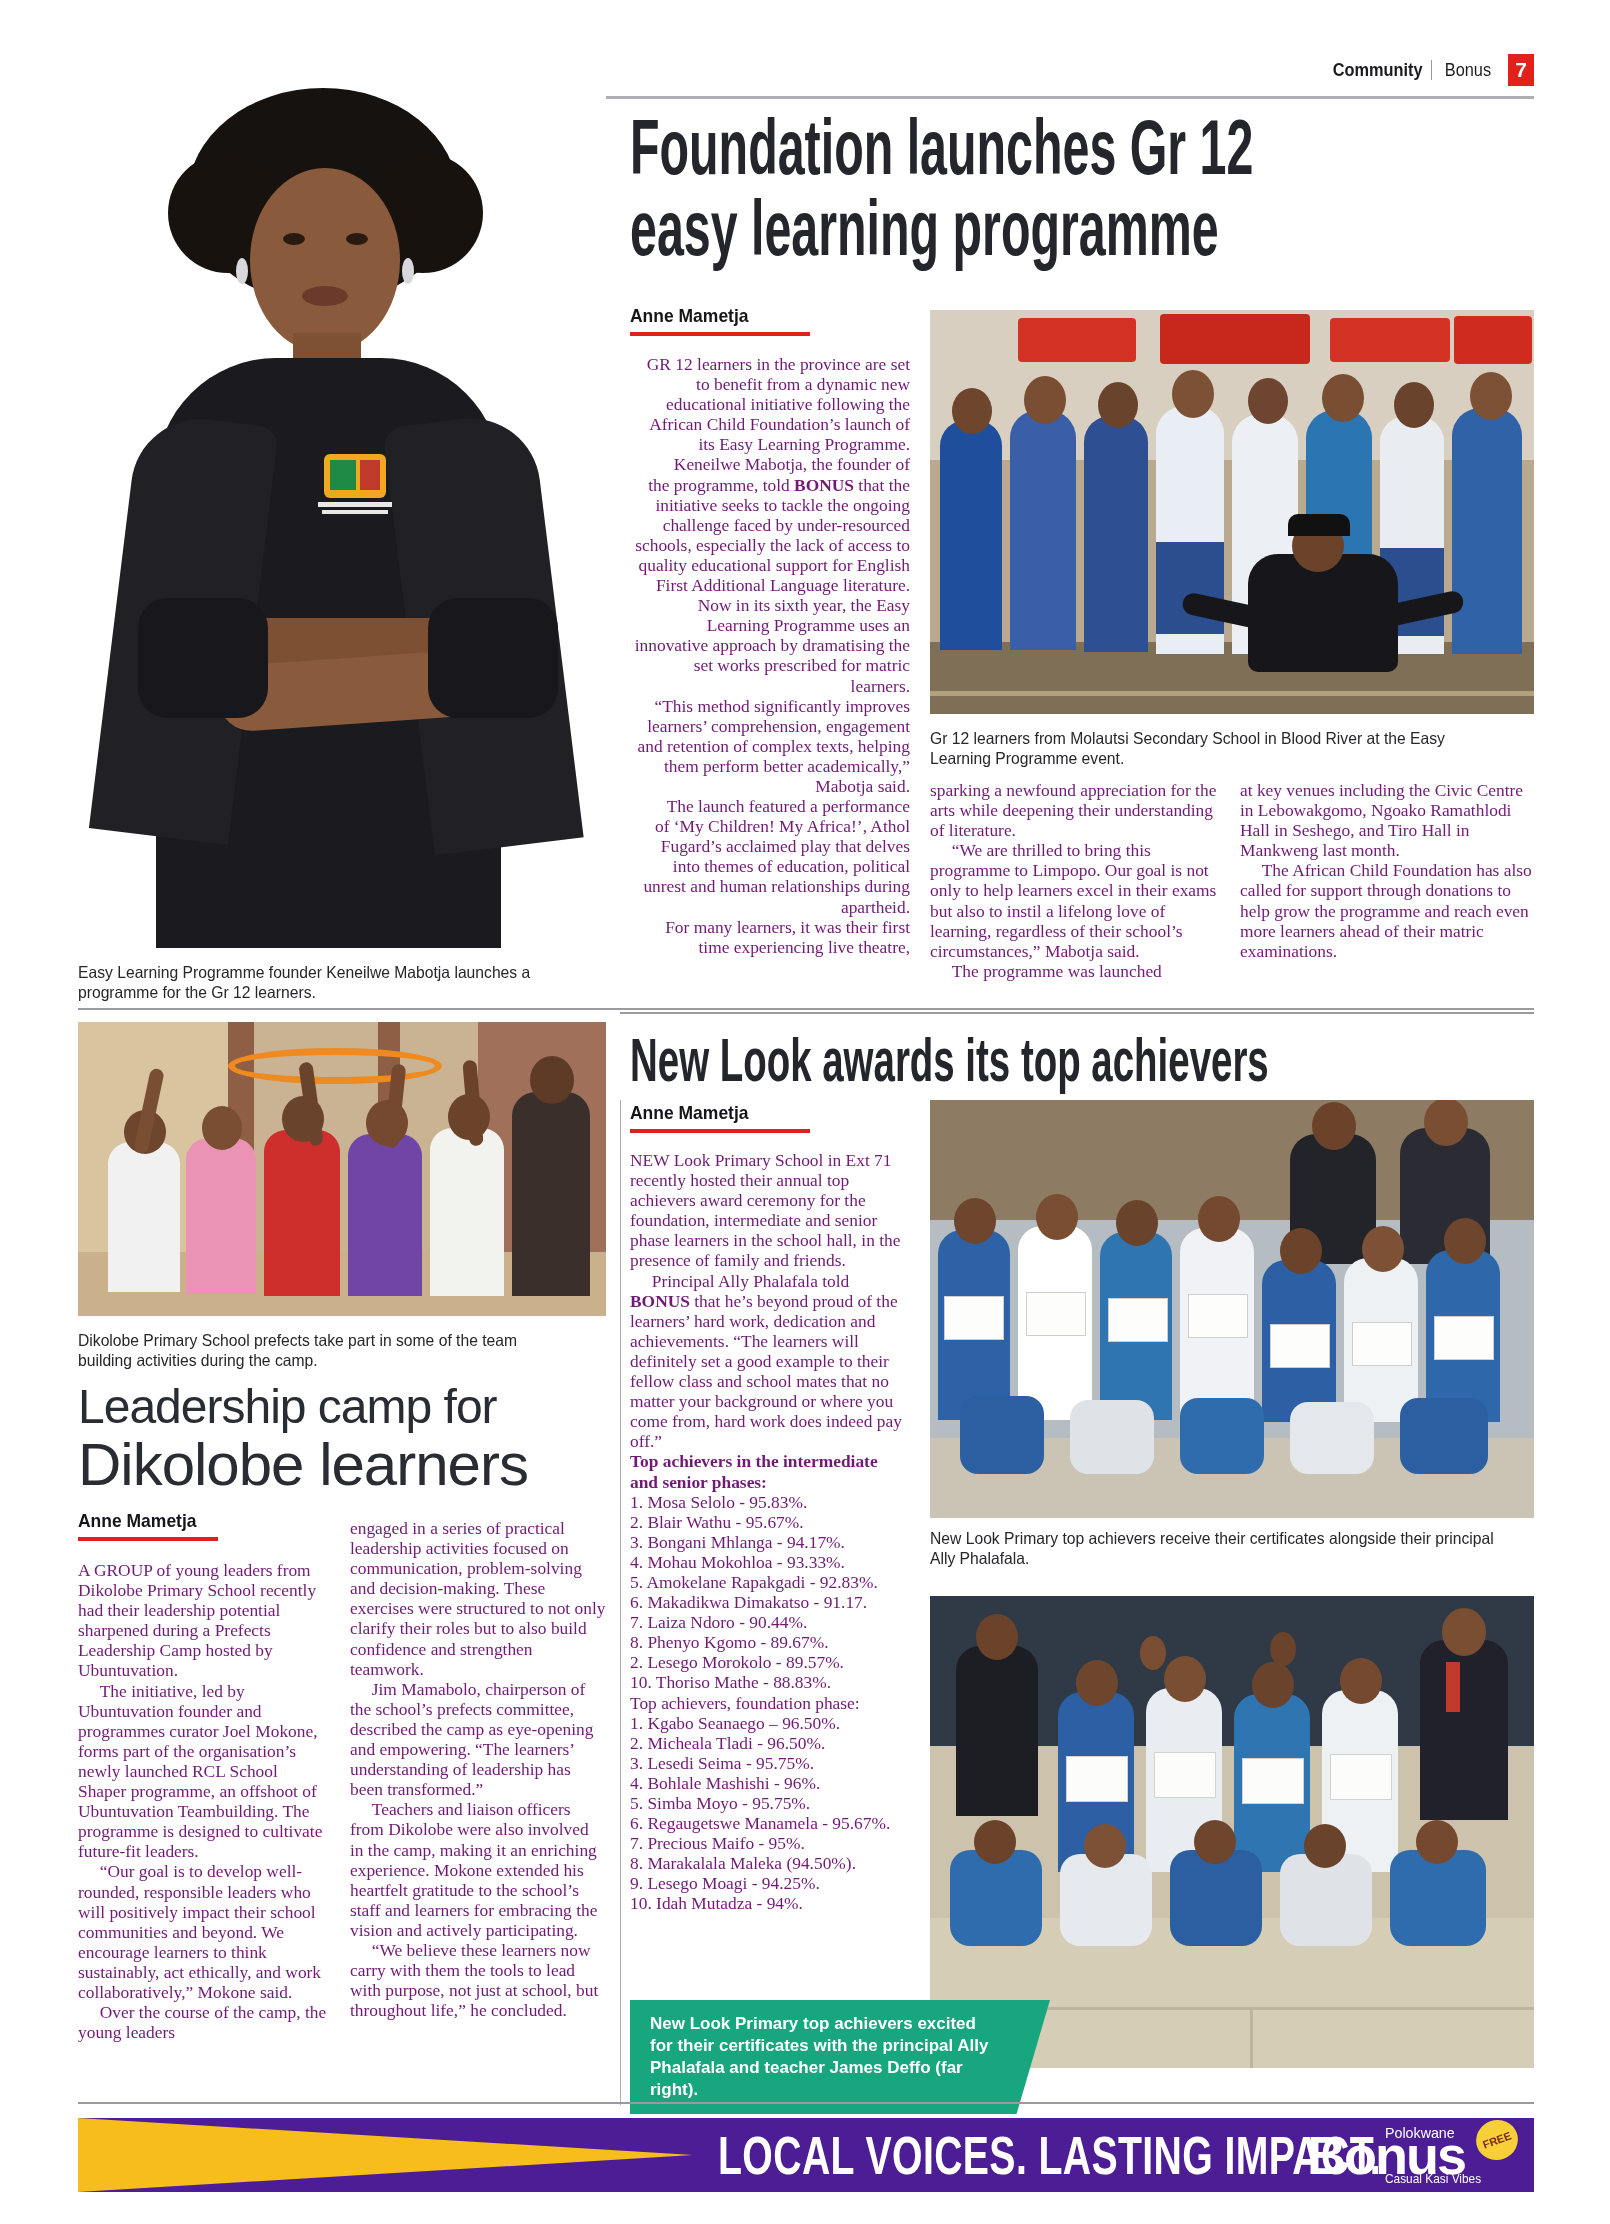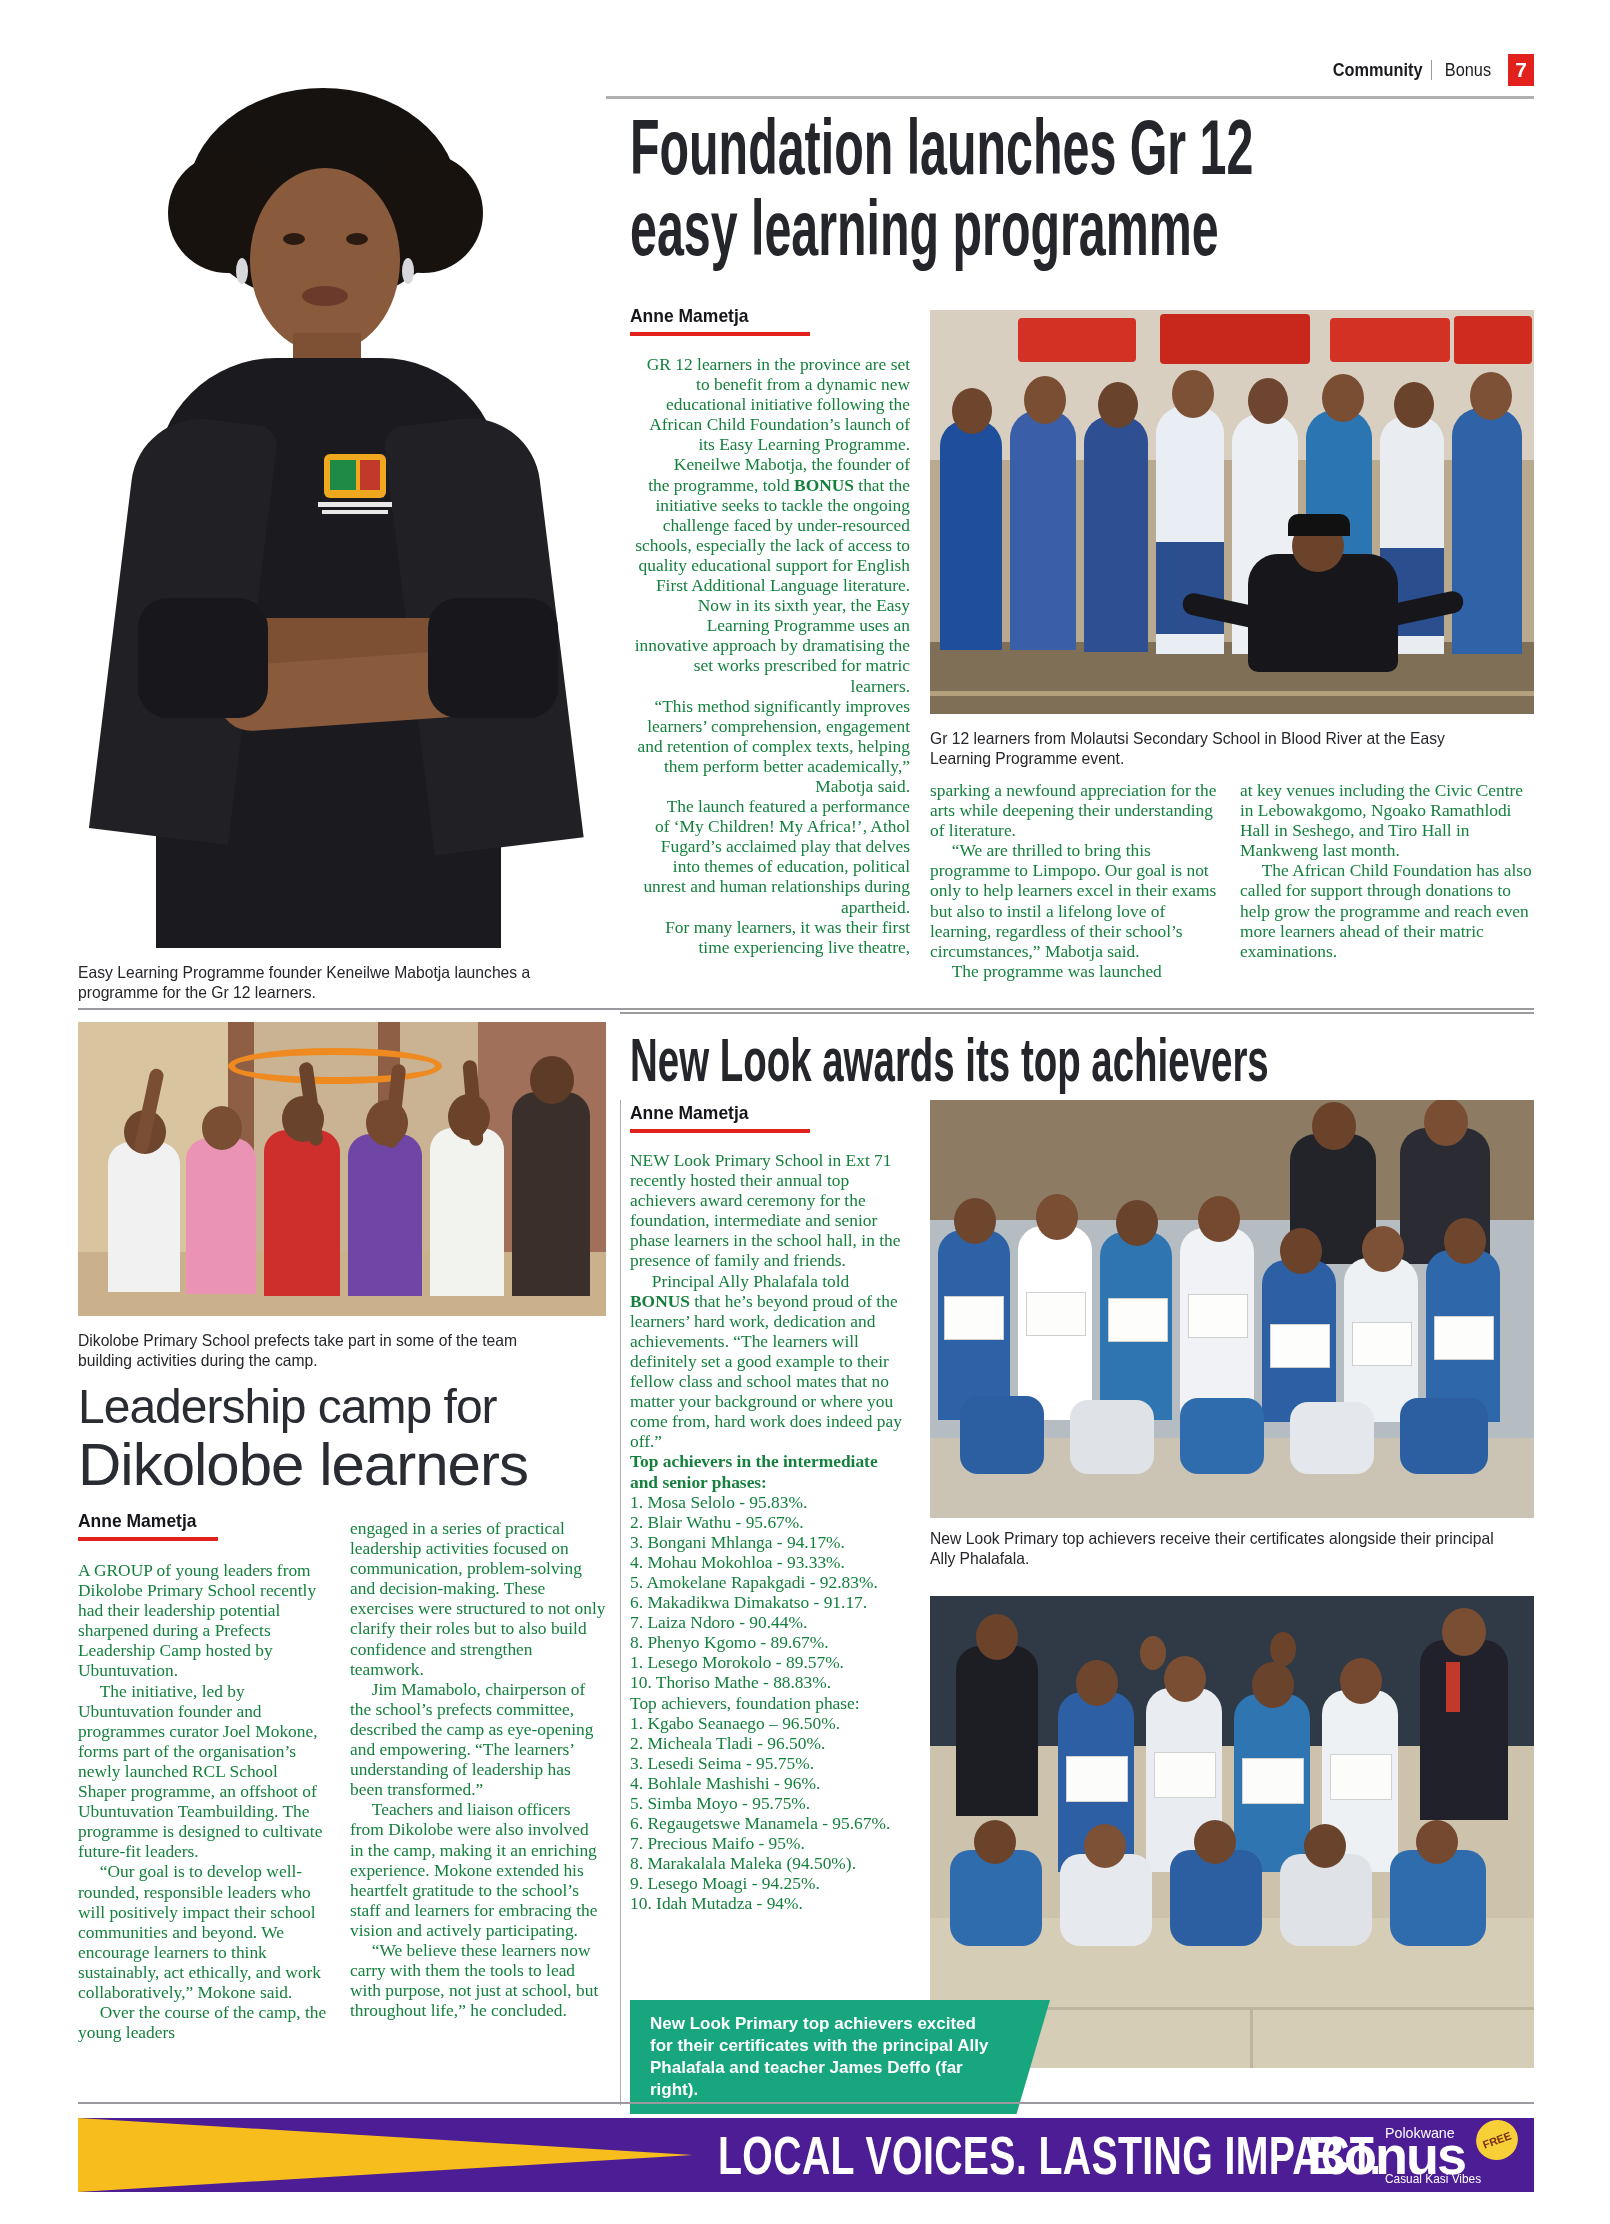--- a/index.html
+++ b/index.html
@@ -21,21 +21,21 @@
   .rule-top{position:absolute;left:78px;top:96px;width:1456px;height:3px;background:#b0b0b3;}
 
   
   .hl-cond{font-family:"Liberation Sans Narrow","Liberation Sans",sans-serif;font-weight:bold;color:#24262c;
            transform:scaleX(.62);transform-origin:left top;white-space:nowrap;line-height:.96;}
   .byline{font-family:"Liberation Sans",sans-serif;font-weight:bold;font-size:19px;color:#15151a;
           transform:scaleX(.92);transform-origin:left center;}
   .byline-rule{height:4px;background:#e2211c;margin-top:5px;}
   .body p{margin:0;text-indent:1.25em;}
   .body p.noind{text-indent:0;}
-  .body{font-family:"Liberation Serif",serif;font-size:17.4px;line-height:1.155;color:#15803d;
+  .body{font-family:"Liberation Serif",serif;font-size:17.4px;line-height:1.155;color:#701a75;
         text-align:left;hyphens:none;}
   .cap{font-family:"Liberation Sans",sans-serif;font-size:16.5px;line-height:1.22;color:#26262b;
        transform:scaleX(.95);transform-origin:left top;}
   .photo{background:#c9cdd2;overflow:hidden;position:relative;}
   .vrule{position:absolute;width:1px;background:#aeaeb2;}
   .hrule{position:absolute;height:2px;background:#9b9b9f;}
 
   
   .ph-inner{position:absolute;inset:0;}
   .blob{position:absolute;border-radius:50%;}
@@ -275,21 +275,21 @@
     <div style="font-weight:bold;">Top achievers in the intermediate and senior phases:</div>
     <div id="a3l1">
         <div>1. Mosa Selolo - 95.83%.</div>
         <div>2. Blair Wathu - 95.67%.</div>
         <div>3. Bongani Mhlanga - 94.17%.</div>
         <div>4. Mohau Mokohloa - 93.33%.</div>
         <div>5. Amokelane Rapakgadi - 92.83%.</div>
         <div>6. Makadikwa Dimakatso - 91.17.</div>
         <div>7. Laiza Ndoro - 90.44%.</div>
         <div>8. Phenyo Kgomo - 89.67%.</div>
-        <div>1. Lesego Morokolo - 89.57%.</div>
+        <div>2. Lesego Morokolo - 89.57%.</div>
         <div>10. Thoriso Mathe - 88.83%.</div>
       </div>
     <div>Top achievers, foundation phase:</div>
     <div id="a3l2">
         <div>1. Kgabo Seanaego – 96.50%.</div>
         <div>2. Micheala Tladi - 96.50%.</div>
         <div>3. Lesedi Seima - 95.75%.</div>
         <div>4. Bohlale Mashishi - 96%.</div>
         <div>5. Simba Moyo - 95.75%.</div>
         <div>6. Regaugetswe Manamela - 95.67%.</div>

